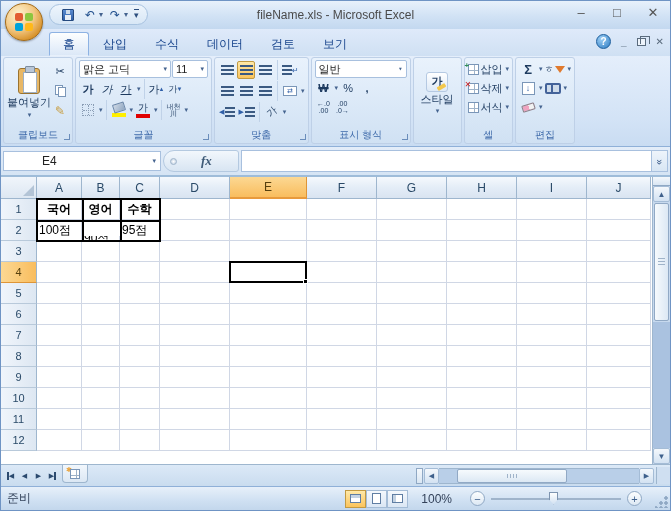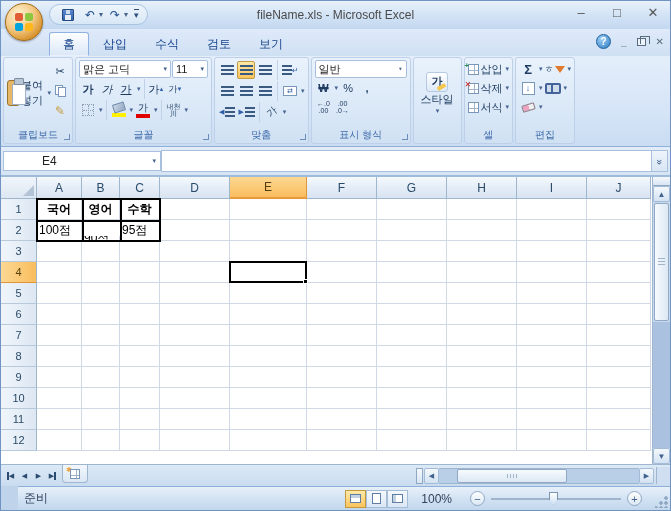--- a/index.html
+++ b/index.html
@@ -44,21 +44,21 @@
   .launcher { position:absolute; right:2px; bottom:3px; width:6px; height:6px; border-right:1px solid #6a8dbb; border-bottom:1px solid #6a8dbb; }
   .vcol { display:flex; flex-direction:column; gap:1px; }
   .hrow { display:flex; align-items:center; gap:1px; }
   .rbtn { min-width:18px; height:18px; display:flex; align-items:center; justify-content:center; font-size:11px; color:#1d3a5f; padding:0 1px; border-radius:2px; }
   .rbtn.on { background:linear-gradient(#ffe8a6,#fcc an); background:linear-gradient(#ffe9a8,#fbc45c); border:1px solid #c29a42; }
   .caret { font-size:7px; color:#44638f; margin-left:1px; }
   .combo { background:#fff; border:1px solid #a8c0de; border-radius:2px; height:18px; display:flex; align-items:center; font-size:11px; color:#222; padding:0 3px; justify-content:space-between; }
   .sep { width:1px; height:20px; background:#c0d2e8; margin:0 2px; }
 
   
-  .paste-big { width:44px; display:flex; align-items:center; justify-content:center; font-size:11px; color:#1d3a5f; gap:1px; }
+  .paste-big { width:44px; display:flex; flex-direction:column; align-items:center; justify-content:center; font-size:11px; color:#1d3a5f; gap:1px; }
   .clipboard { width:22px; height:26px; background:#e8b765; border:1px solid #9a7330; border-radius:3px; position:relative; }
   .clipboard:before { content:""; position:absolute; left:4px; top:3px; width:12px; height:19px; background:#fff; border:1px solid #9fb0c4; }
   .clipboard:after { content:""; position:absolute; left:6px; top:-3px; width:8px; height:5px; background:#b9c6d6; border:1px solid #7d8da0; border-radius:1px; }
   .clip-col { display:flex; flex-direction:column; gap:2px; padding-top:2px; }
   .copy-ic { width:11px; height:12px; position:relative; }
   .copy-ic i { position:absolute; width:8px; height:10px; background:#fff; border:1px solid #7a96b8; }
   .copy-ic i:nth-child(2){ left:3px; top:2px; }
   .painter { color:#c79b3b; font-size:12px; }
 
   
@@ -154,21 +154,21 @@
   .ins-tab .star { position:absolute; left:3px; top:1px; color:#e8a33d; font-size:7px; }
   .hscroll { position:absolute; right:16px; top:2px; display:flex; align-items:center; height:17px; }
   .hs-btn { width:15px; height:16px; background:linear-gradient(#f4f8fc,#d3e2f2); border:1px solid #a4bcd6; border-radius:2px; display:flex; align-items:center; justify-content:center; font-size:7px; color:#3f618c; }
   .hs-track { width:200px; height:16px; background:#b9cfe8; border-top:1px solid #9eb6ce; border-bottom:1px solid #9eb6ce; position:relative; }
   .hs-thumb { position:absolute; left:18px; width:110px; top:0; bottom:0; background:linear-gradient(#f6fafd,#dce8f4); border:1px solid #91a9c5; border-radius:2px; }
   .hs-thumb:after { content:""; position:absolute; top:4px; bottom:4px; left:50%; margin-left:-5px; width:10px; background:repeating-linear-gradient(90deg,#9fb3c9 0 1px, transparent 1px 3px); }
   .hs-split { width:7px; height:16px; background:linear-gradient(#f4f8fc,#d9e6f3); border:1px solid #8fa8c4; margin-right:1px; }
   .corner-box { position:absolute; right:0; top:2px; width:14px; height:17px; background:#cfdff1; border-left:1px solid #9eb6ce; }
 
   
-  .statusbar { height:24px; background:linear-gradient(#e7f0fa,#cfe0f2 60%,#c3d7ec); border-top:1px solid #8fb0d8; display:flex; align-items:center; padding:0 6px; font-size:12px; color:#33425a; flex:0 0 auto; position:relative;margin-left:17px; }
+  .statusbar { height:24px; background:linear-gradient(#e7f0fa,#cfe0f2 60%,#c3d7ec); border-top:1px solid #8fb0d8; display:flex; align-items:center; padding:0 6px; font-size:12px; color:#33425a; flex:0 0 auto; position:relative; }
   .view-btns { position:absolute; right:262px; display:flex; }
   .vbtn { width:21px; height:18px; border:1px solid #a4bcd6; background:linear-gradient(#f4f8fc,#dbe7f4); display:flex; align-items:center; justify-content:center; }
   .vbtn.on { background:linear-gradient(#ffe9a8,#fbc45c); border-color:#c29a42; }
   .vb-grid { width:11px; height:9px; background:#fff; border:1px solid #5f7ea3; box-shadow:inset 0 3px 0 #c3d2e2; }
   .vb-page { width:9px; height:11px; background:#fff; border:1px solid #5f7ea3; }
   .vb-break { width:11px; height:9px; background:#fff; border:1px solid #5f7ea3; box-shadow:inset 3px 0 0 #c3d2e2; }
   .zoom-pct { position:absolute; right:218px; font-size:12px; color:#33425a; }
   .zoom-ctl { position:absolute; right:28px; display:flex; align-items:center; }
   .zbtn { width:15px; height:15px; border-radius:50%; border:1px solid #8fa8c4; background:linear-gradient(#fdfefe,#dce8f4); color:#3f618c; font-size:11px; line-height:12px; display:flex; align-items:center; justify-content:center; }
   .ztrack { width:130px; height:2px; background:#9fb4cb; margin:0 6px; position:relative; }
@@ -214,20 +214,21 @@
       <span>–</span>
       <span>□</span>
       <span>✕</span>
     </div>
   </div>
 
   <div class="tabrow">
     <div class="rtab active">홈</div>
     <div class="rtab">삽입</div>
     <div class="rtab">수식</div>
+    <div class="rtab">데이터</div>
     <div class="rtab">검토</div>
     <div class="rtab">보기</div>
     <div class="tab-winctl">
       <span class="help-circle">?</span>
       <span class="mini-ctl">_</span>
       <span class="restore-ic"></span>
       <span class="mini-ctl">✕</span>
     </div>
   </div>
 
@@ -476,20 +477,24 @@
         </div>
       </div>
       <div class="rlabel"><span>편집</span></div>
     </div>
   </div>
 
   <div class="fbar">
     <div class="namebox">
       <span>E4</span>
       <span class="caret">▾</span>
+    </div>
+    <div class="fx-cap">
+      <span class="fx-dot"></span>
+      <span class="fx">fx</span>
     </div>
     <div class="finput"></div>
     <div class="fchev">
         <span>»</span>
       </div>
   </div>
 
   <div class="sheet-zone">
     <div class="grid-area">
       <div class="colheads">

